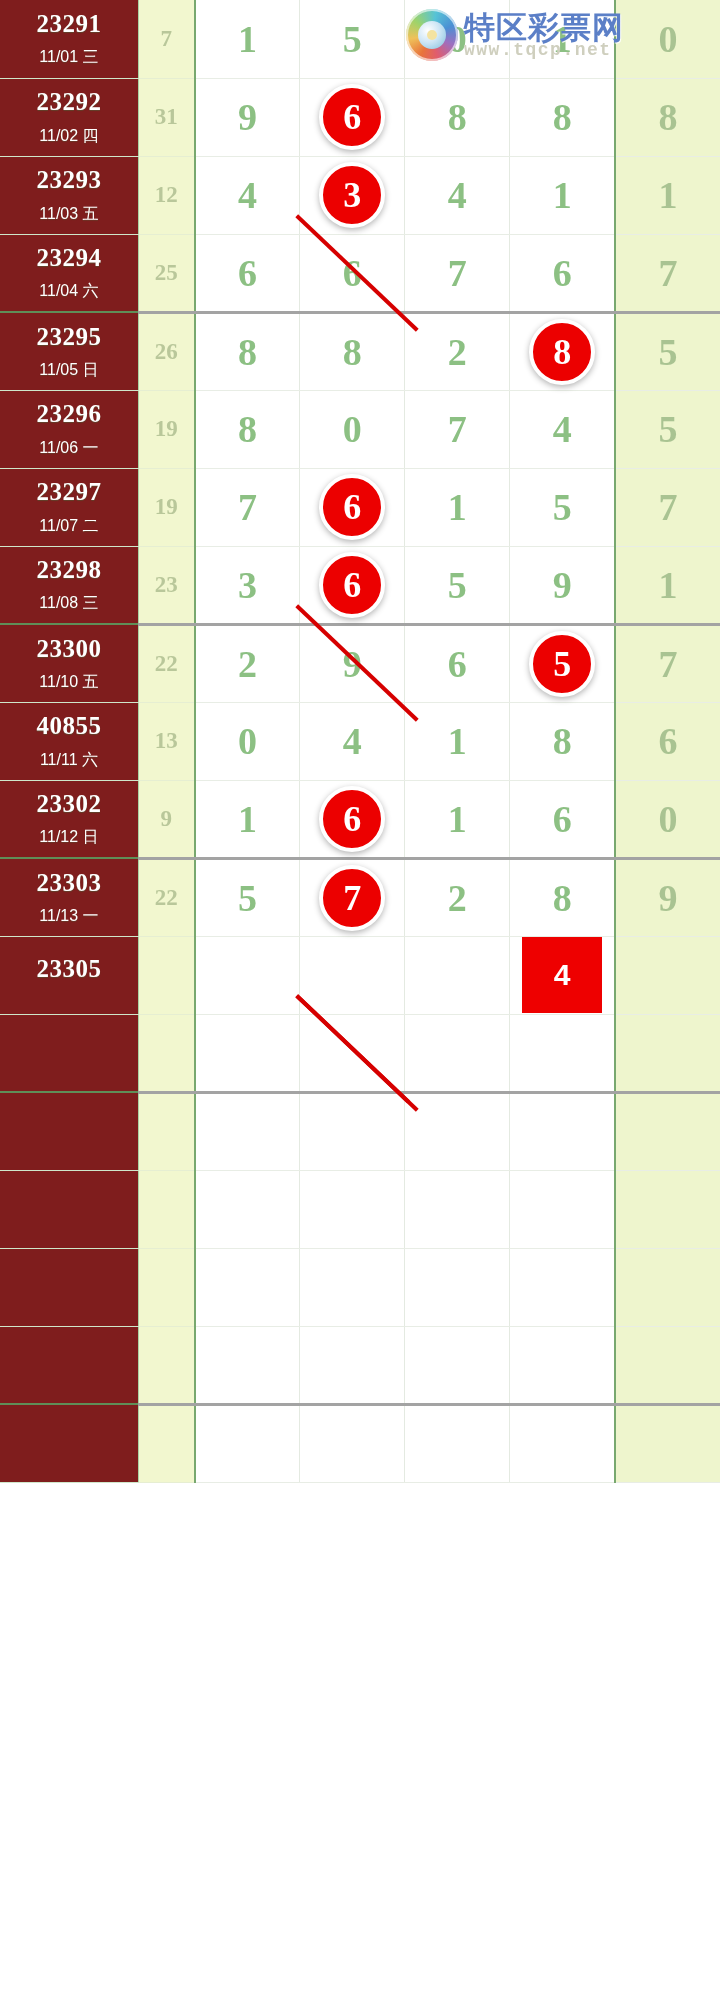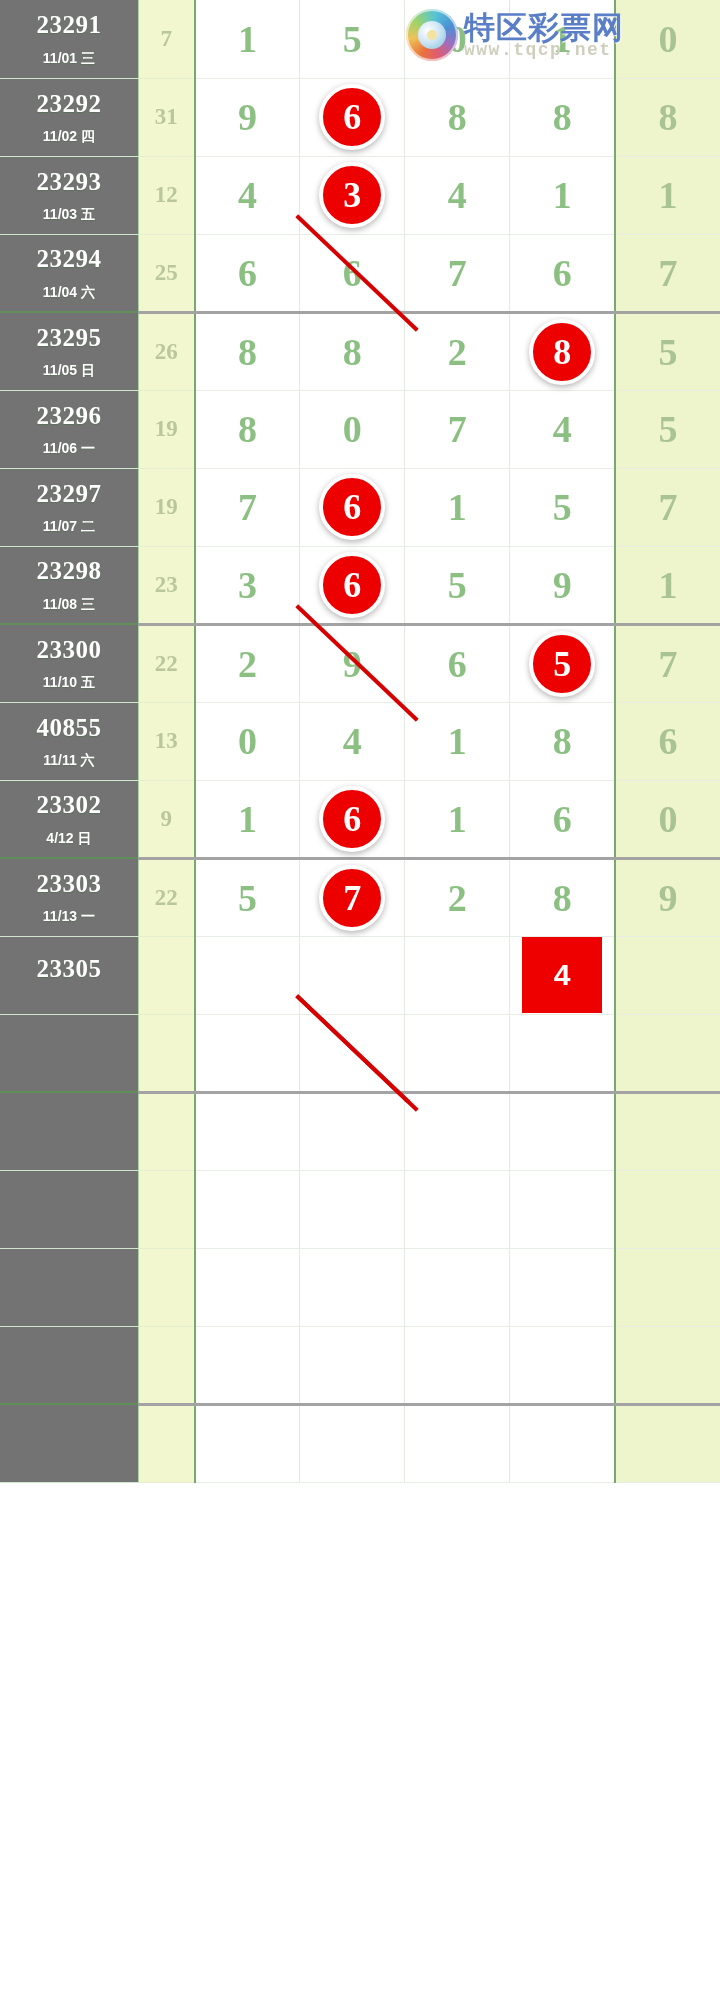--- a/index.html
+++ b/index.html
@@ -32,38 +32,38 @@
     margin:0;
     text-align:center;
     vertical-align:middle;
     border-right:1px solid #dfe6dc;
     border-bottom:1px solid #e2e8df;
     position:relative;
   }
 
   
   td.issue{
-    background:#737373;
+    background:#7f1d1d;
     color:#ffffff;
     border-right:1px solid #a9d2a3;
     border-bottom:1px solid #cfe7cb;
     line-height:1.05;
     box-shadow:inset 0 0 0 0 transparent;
   }
   td.issue .no{
     display:block;
     font-size:25px;
     font-weight:bold;
     letter-spacing:.5px;
     text-shadow:0 1px 1px rgba(60,110,60,.45);
   }
   td.issue .dt{
     display:block;
-    font-size:14px;
-    font-weight:bold;
+    font-size:16px;
+    font-weight:normal;
     font-family:"Liberation Sans", sans-serif;
     margin-top:12px;
     text-shadow:0 1px 1px rgba(60,110,60,.35);
   }
 
   
   td.sum{
     background:#f2f7cf;
     color:#b9c79a;
     font-size:23px;
@@ -339,21 +339,21 @@
           <td class="sum">13</td>
           <td class="num"><span>0</span></td>
           <td class="num"><span>4</span></td>
           <td class="num"><span>1</span></td>
           <td class="num"><span>8</span></td>
           <td class="num col5 last"><span>6</span></td>
         </tr>
         <tr class="row group-end">
           <td class="issue">
             <span class="no">23302</span>
-            <span class="dt">4/12 日</span>
+            <span class="dt">11/12 日</span>
           </td>
           <td class="sum">9</td>
           <td class="num"><span>1</span></td>
           <td class="num">
             <div class="ball">6</div>
           </td>
           <td class="num"><span>1</span></td>
           <td class="num"><span>6</span></td>
           <td class="num col5 last"><span>0</span></td>
         </tr>

